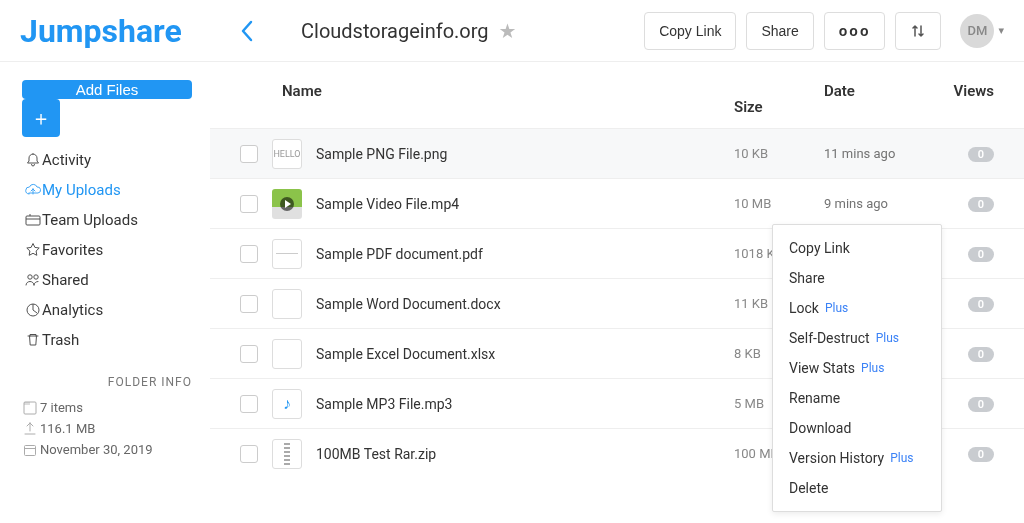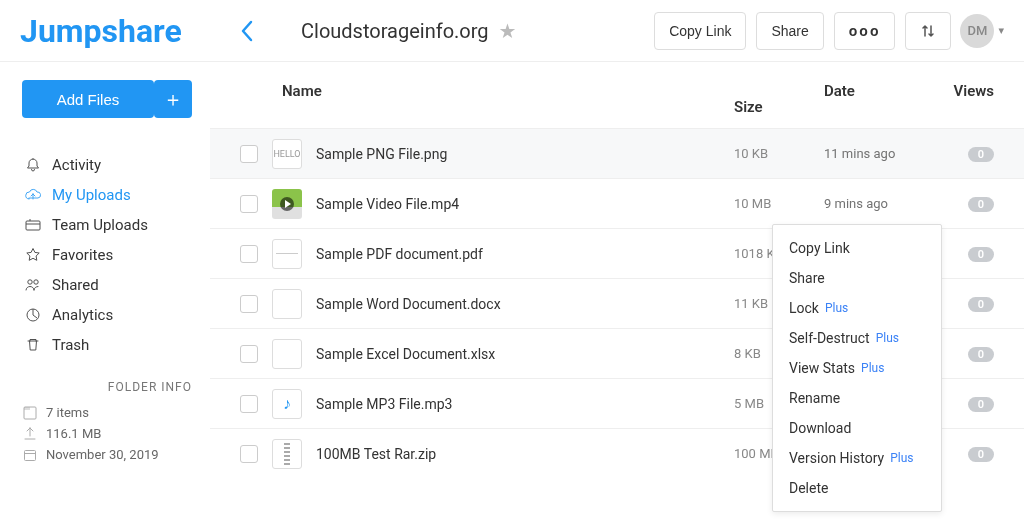--- a/index.html
+++ b/index.html
@@ -8,36 +8,36 @@
   
   .app { display:flex; flex-direction:column; height:100%; }
   
   .topbar { display:flex; align-items:center; height:62px; padding:0 20px; border-bottom:1px solid #eee; }
   .logo { font-size:32px; font-weight:700; color:#2196f3; margin-right:50px; width:170px;}
   .back-arrow { color:#2196f3; font-size:20px; margin-right:10px; cursor:pointer;}
   .page-title { font-size:20px; color:#333; margin-right:10px;margin-left:37px;}
   .star-btn { color:#bbb; font-size:20px; cursor:pointer;}
   .topbar-spacer { flex:1; }
   .top-btn { border:1px solid #ddd; background:#fff; border-radius:4px; padding:8px 14px; font-size:14px; color:#333; margin-left:10px; cursor:pointer; display:flex; align-items:center; justify-content:center; min-width:40px; height:38px;}
-  .avatar { width:34px; height:34px; border-radius:50%; background:#d9d9d9; color:#888; display:flex; align-items:center; justify-content:center; font-size:13px; font-weight:500; margin-left:9px; }
+  .avatar { width:34px; height:34px; border-radius:50%; background:#d9d9d9; color:#888; display:flex; align-items:center; justify-content:center; font-size:13px; font-weight:500; margin-left:19px; }
   .caret { margin-left:4px; color:#888; font-size:11px;}
   
   .body { display:flex; flex:1; overflow:hidden;}
   
   .sidebar { width:210px; padding:18px 18px 0 22px; }
-  .add-row { display:flex; margin-bottom:32px;}
+  .add-row { display:flex; margin-bottom:8px;flex-direction:column;}
   .add-files { flex:1; background:#2196f3; color:#fff; border:none; border-radius:4px; height:38px; font-size:15px; font-weight:500; cursor:pointer;}
   .add-plus { width:38px; background:#2196f3; color:#fff; border:none; border-radius:4px; height:38px; font-size:20px; cursor:pointer; display:flex; align-items:center; justify-content:center; line-height:1;}
   .nav-list { list-style:none; padding:0; margin:0 0 20px 0;}
-  .nav-list li { display:flex; align-items:center; gap:10px; padding:6px 0 6px 2px; color:#333; font-size:15px; cursor:pointer;}
+  .nav-list li { display:flex; align-items:center; gap:0; padding:6px 0 6px 2px; color:#333; font-size:15px; cursor:pointer;}
   .nav-list li.active { color:#2196f3; }
   .nav-list li .ico { width:18px; display:flex; justify-content:center; color:inherit; opacity:.85;}
   .folder-info { color:#777; font-size:12px; letter-spacing:1px; margin-bottom:8px;text-align:right;}
   .fi-list { list-style:none; margin:0; padding:0;}
-  .fi-list li { display:flex; align-items:center; gap:8px; color:#666; font-size:13px; padding:3px 0;}
+  .fi-list li { display:flex; align-items:center; gap:2px; color:#666; font-size:13px; padding:3px 0;}
   .fi-list .ico { width:16px; opacity:.7; display:flex; justify-content:center;}
   
   .main { flex:1; position:relative; overflow:hidden;}
   .table-head { display:flex; padding:20px 30px 12px 30px; color:#333; font-weight:600; font-size:15px;}
   .table-head .col-name { flex:1; padding-left:42px;}
   .table-head .col-size { width:90px;margin-top:16px;}
   .table-head .col-date { width:110px;}
   .table-head .col-views { width:60px; text-align:right;}
   
   .rows { }

